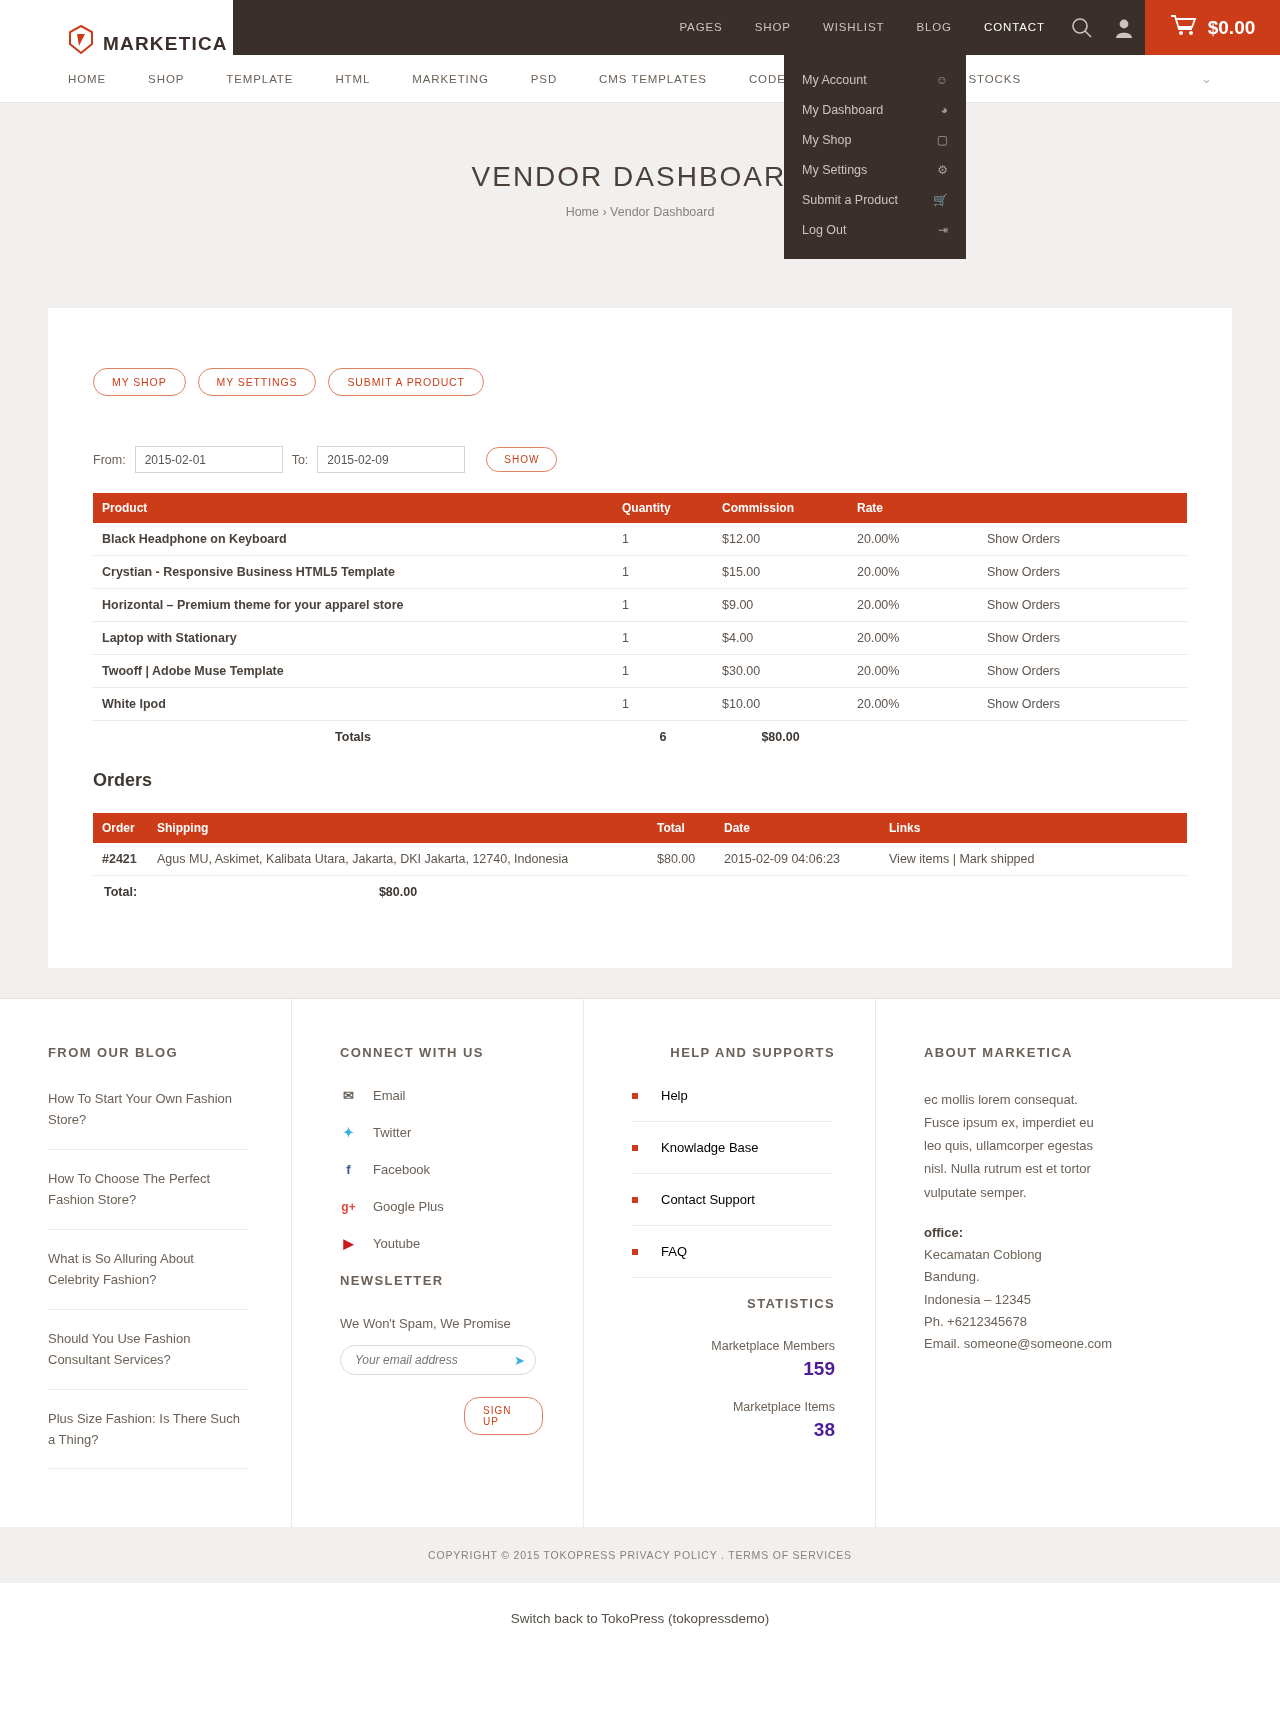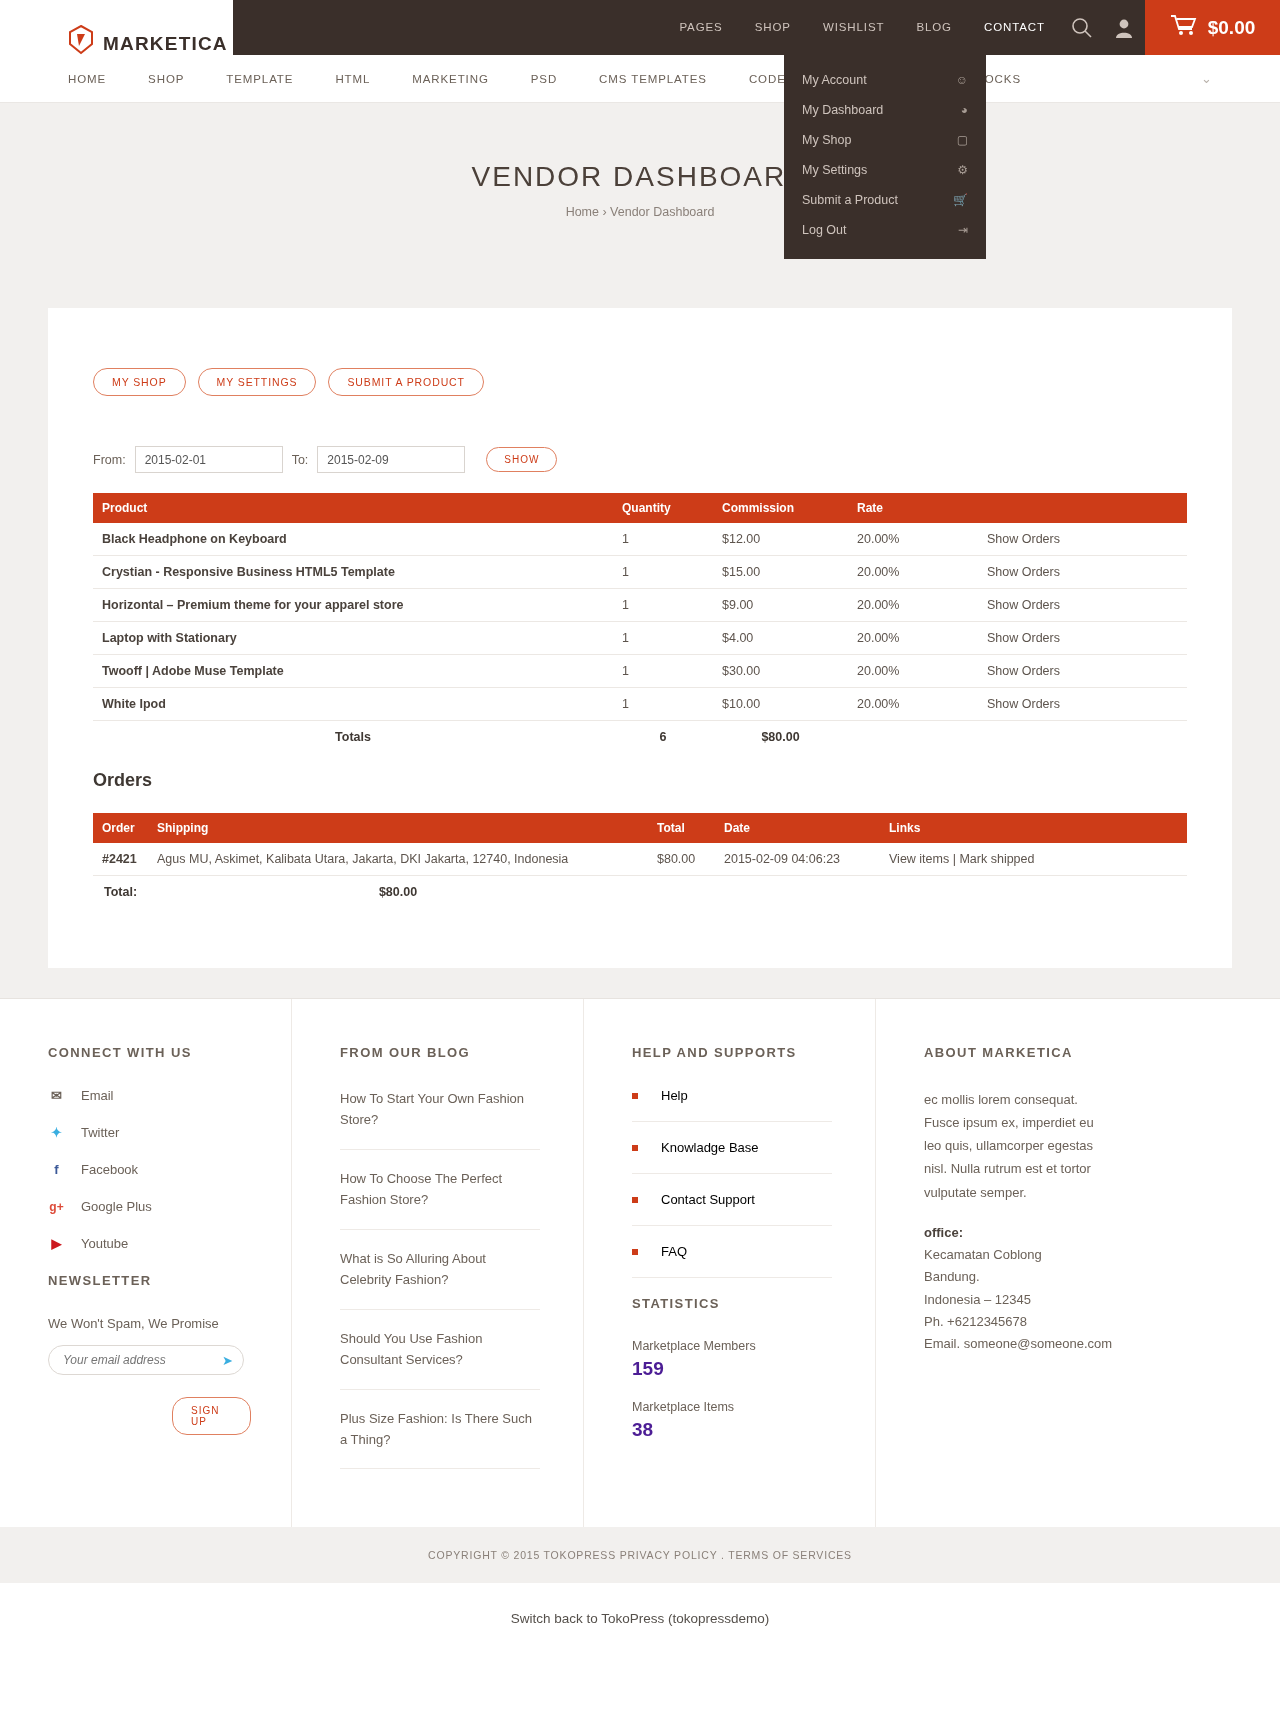--- a/index.html
+++ b/index.html
@@ -99,21 +99,21 @@
     margin-left:auto;
     color:#b9b2ab;
     font-size:13px;
   }
 
   
   .dropdown {
     position:absolute;
     top:55px;
     left:784px;
-    width:202px;
+    width:182px;
     background:#3a2f2a;
     z-index:40;
     padding:10px 0 14px 0;
   }
   .dropdown .item {
     display:flex;
     align-items:center;
     justify-content:space-between;
     padding:8px 18px;
     color:#cfc4bd;
@@ -234,21 +234,21 @@
   .fcol:last-child { border-right:none; }
   .fcol h3 {
     margin:0 0 28px 0;
     font-size:13px;
     letter-spacing:1.4px;
     color:#6b6158;
     font-weight:bold;
   }
   .fcol.blog { width:292px; }
   .fcol.connect { width:292px; }
-  .fcol.help { width:292px; }
+  .fcol.help { width:292px;text-align:right; }
   .fcol.about { width:404px; }
   .blog-item {
     border-bottom:1px solid #eeeae6;
     padding:0 0 18px 0;
     margin-bottom:18px;
     font-size:13px;
     line-height:1.65;
     color:#6b6158;
     max-width:200px;
   }
@@ -538,59 +538,59 @@
               <td></td>
           </tr>
         </tbody>
       </table>
 
     </div>
   </div>
 
   <div class="footer">
 
-    <div class="fcol connect">
-      <h3>CONNECT WITH US</h3>
-      <div class="social">
-        <span class="sic" style="color:#6b6158">✉</span>
-        <span>Email</span>
-      </div>
-      <div class="social">
-        <span class="sic" style="color:#3aaee0">✦</span>
-        <span>Twitter</span>
-      </div>
-      <div class="social">
-        <span class="sic" style="color:#3b5998">f</span>
-        <span>Facebook</span>
-      </div>
-      <div class="social">
-        <span class="sic" style="color:#dd4b39;font-size:12px">g+</span>
-        <span>Google Plus</span>
-      </div>
-      <div class="social">
-        <span class="sic" style="color:#cc181e">▶</span>
-        <span>Youtube</span>
-      </div>
-
-      <h3 class="newsletter-h">NEWSLETTER</h3>
-      <div class="promise">We Won't Spam, We Promise</div>
-      <div class="email-wrap">
-        <input type="text" placeholder="Your email address" style="">
-        <span style="color:#3aaee0">➤</span>
-      </div>
-      <span class="signup">SIGN UP</span>
-    </div>
-
     <div class="fcol blog">
       <h3>FROM OUR BLOG</h3>
       <div class="blog-item">How To Start Your Own Fashion Store?</div>
       <div class="blog-item">How To Choose The Perfect Fashion Store?</div>
       <div class="blog-item">What is So Alluring About Celebrity Fashion?</div>
       <div class="blog-item">Should You Use Fashion Consultant Services?</div>
       <div class="blog-item">Plus Size Fashion: Is There Such a Thing?</div>
+    </div>
+
+    <div class="fcol connect">
+      <h3>CONNECT WITH US</h3>
+      <div class="social">
+        <span class="sic" style="color:#6b6158">✉</span>
+        <span>Email</span>
+      </div>
+      <div class="social">
+        <span class="sic" style="color:#3aaee0">✦</span>
+        <span>Twitter</span>
+      </div>
+      <div class="social">
+        <span class="sic" style="color:#3b5998">f</span>
+        <span>Facebook</span>
+      </div>
+      <div class="social">
+        <span class="sic" style="color:#dd4b39;font-size:12px">g+</span>
+        <span>Google Plus</span>
+      </div>
+      <div class="social">
+        <span class="sic" style="color:#cc181e">▶</span>
+        <span>Youtube</span>
+      </div>
+
+      <h3 class="newsletter-h">NEWSLETTER</h3>
+      <div class="promise">We Won't Spam, We Promise</div>
+      <div class="email-wrap">
+        <input type="text" placeholder="Your email address" style="">
+        <span style="color:#3aaee0">➤</span>
+      </div>
+      <span class="signup">SIGN UP</span>
     </div>
 
     <div class="fcol help">
       <h3>HELP AND SUPPORTS</h3>
       <div class="help-item">
         <span class="sq"></span>
         <span>Help</span>
       </div>
       <div class="help-item">
         <span class="sq"></span>

